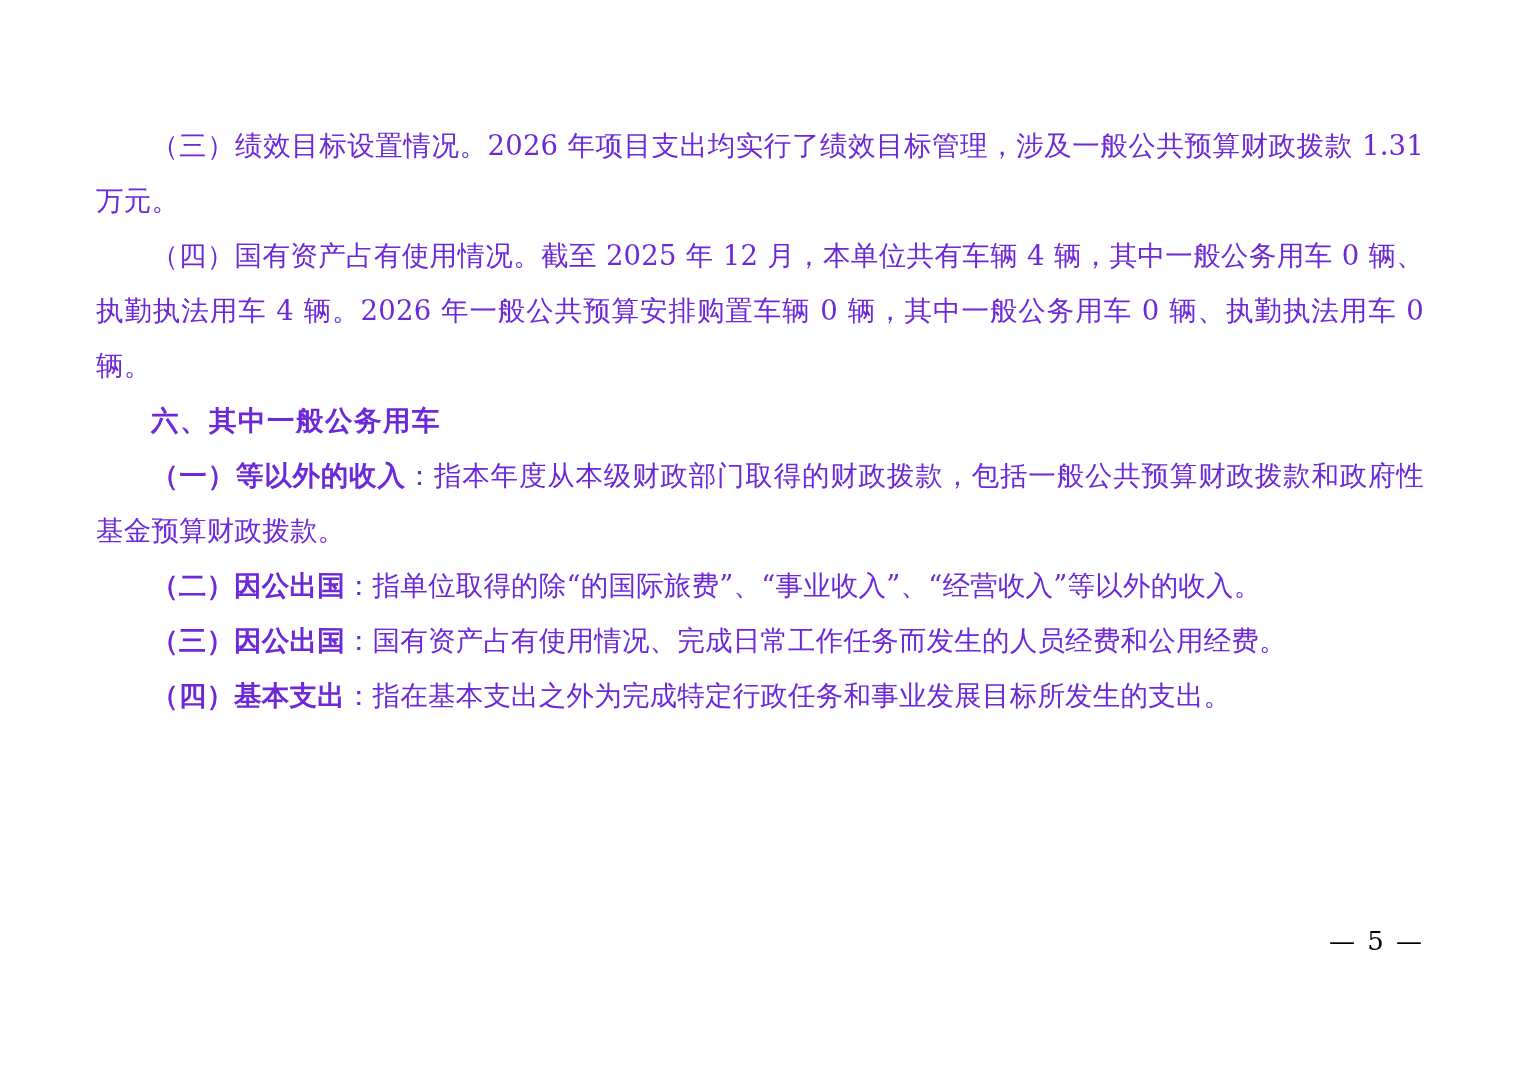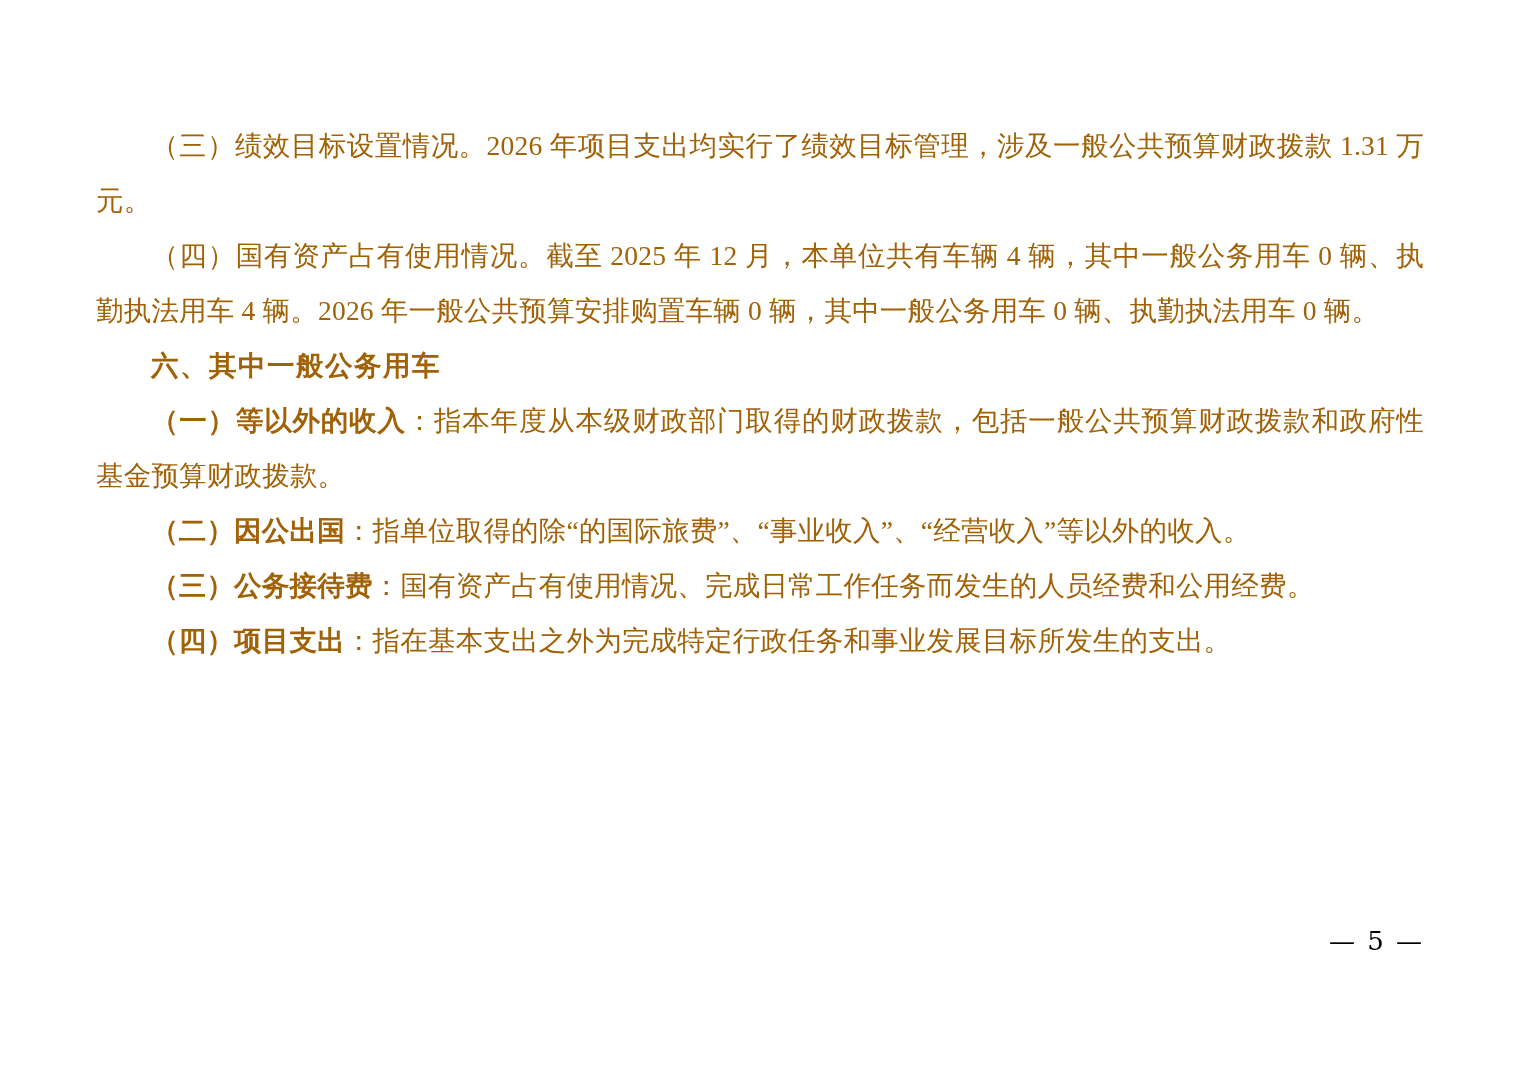--- a/index.html
+++ b/index.html
@@ -20,22 +20,21 @@
     height: 1074px;
     box-sizing: border-box;
     padding: 118px 96px 0 96px;
   }
   .doc-body {
     font-size: 27.5px;
     line-height: 55px;
     letter-spacing: 0.2px;
     text-align: justify;
     text-justify: inter-ideograph;
-    color: #a16207;
-    font-family: Liberation Serif, serif;
+    color: #6d28d9;
   }
   p.para {
     margin: 0;
     text-indent: 2em;
   }
   p.heading {
     margin: 0;
     text-indent: 2em;
     font-weight: bold;
     letter-spacing: 1.5px;
@@ -61,21 +60,21 @@
     <p class="para">（三）绩效目标设置情况。2026 年项目支出均实行了绩效目标管理，涉及一般公共预算财政拨款 1.31 万元。</p>
 
     <p class="para">（四）国有资产占有使用情况。截至 2025 年 12 月，本单位共有车辆 4 辆，其中一般公务用车 0 辆、执勤执法用车 4 辆。2026 年一般公共预算安排购置车辆 0 辆，其中一般公务用车 0 辆、执勤执法用车 0 辆。</p>
 
     <p class="heading">六、其中一般公务用车</p>
 
     <p class="para"><span class="sub-label">（一）等以外的收入</span><span>：指本年度从本级财政部门取得的财政拨款，包括一般公共预算财政拨款和政府性基金预算财政拨款。</span></p>
 
     <p class="para"><span class="sub-label">（二）因公出国</span><span>：指单位取得的除“的国际旅费”、“事业收入”、“经营收入”等以外的收入。</span></p>
 
-    <p class="para"><span class="sub-label">（三）公务接待费</span><span>：国有资产占有使用情况、完成日常工作任务而发生的人员经费和公用经费。</span></p>
+    <p class="para"><span class="sub-label">（三）因公出国</span><span>：国有资产占有使用情况、完成日常工作任务而发生的人员经费和公用经费。</span></p>
 
-    <p class="para"><span class="sub-label">（四）项目支出</span><span>：指在基本支出之外为完成特定行政任务和事业发展目标所发生的支出。</span></p>
+    <p class="para"><span class="sub-label">（四）基本支出</span><span>：指在基本支出之外为完成特定行政任务和事业发展目标所发生的支出。</span></p>
 
 
   </div>
 
   <div class="page-number">— 5 —</div>
 </div>
 
 </body></html>

